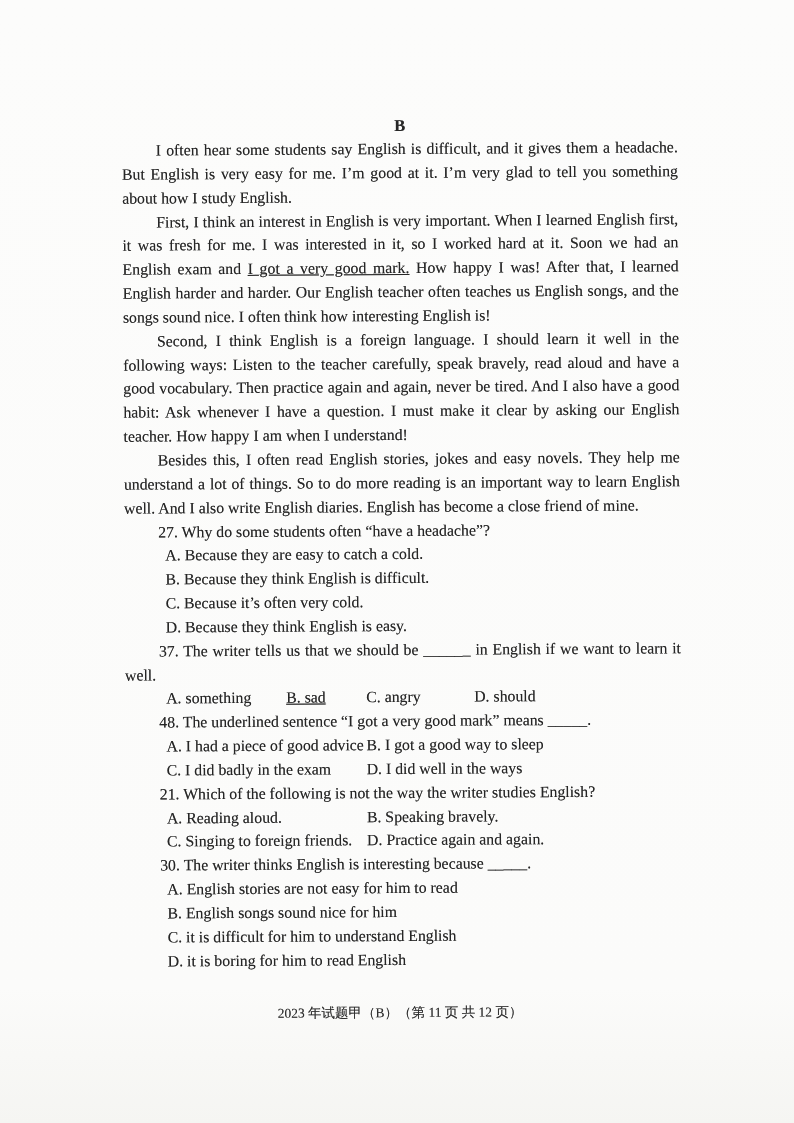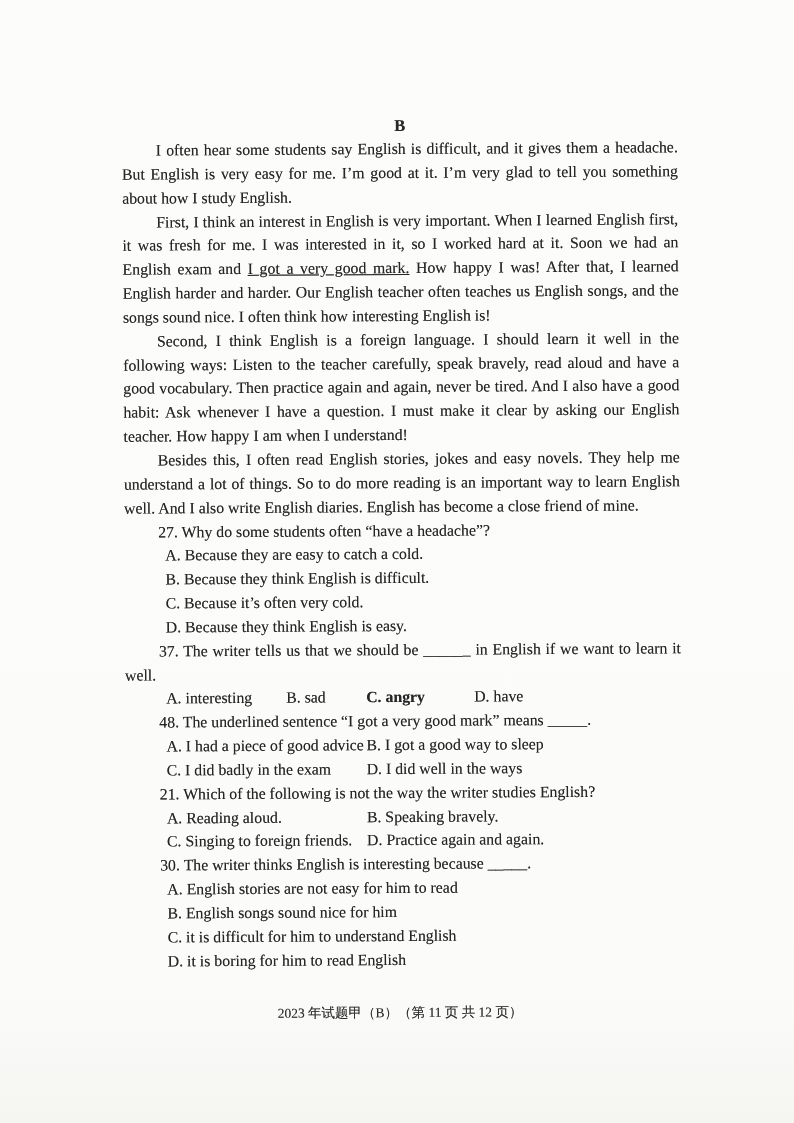--- a/index.html
+++ b/index.html
@@ -43,22 +43,22 @@
     text-indent: 34px;
   }
   .q-text {
     text-align: justify;
     text-indent: 34px;
   }
   .underline { text-decoration: underline; }
   .opt-stacked { padding-left: 41px; }
   .opt-row { padding-left: 41px; white-space: nowrap; }
   .opt-row .c1 { display: inline-block; width: 120px; }
-  .opt-row .c2 { display: inline-block; width: 80px; }
-  .opt-row .c3 { display: inline-block; width: 108px; font-weight: bold; }
+  .opt-row .c2 { display: inline-block; width: 80px; text-decoration: underline; }
+  .opt-row .c3 { display: inline-block; width: 108px; }
   .opt-row .colA { display: inline-block; width: 200px; }
   .footer {
     position: absolute;
     top: 1003px;
     left: 0;
     width: 100%;
     text-align: center;
     font-size: 13.5px;
     line-height: 20px;
     color: #2e2e2e;
@@ -84,21 +84,21 @@
     <div>
       <p class="q-text"><span>27.</span> <span>Why do some students often “have a headache”?</span></p>
       <p class="opt-stacked">A. Because they are easy to catch a cold.</p>
       <p class="opt-stacked">B. Because they think English is difficult.</p>
       <p class="opt-stacked">C. Because it’s often very cold.</p>
       <p class="opt-stacked">D. Because they think English is easy.</p>
     </div>
 
     <div>
       <p class="q-text"><span>37.</span> <span>The writer tells us that we should be ______ in English if we want to learn it well.</span></p>
-      <p class="opt-row"><span class="c1">A. interesting</span><span class="c2">B. sad</span><span class="c3">C. angry</span><span>D. have</span></p>
+      <p class="opt-row"><span class="c1">A. something</span><span class="c2">B. sad</span><span class="c3">C. angry</span><span>D. should</span></p>
     </div>
 
     <div>
       <p class="q-text"><span>48.</span> <span>The underlined sentence “I got a very good mark” means _____.</span></p>
       <p class="opt-row"><span class="colA">A. I had a piece of good advice</span><span>B. I got a good way to sleep</span></p>
       <p class="opt-row"><span class="colA">C. I did badly in the exam</span><span>D. I did well in the ways</span></p>
     </div>
 
     <div>
       <p class="q-text"><span>21.</span> <span>Which of the following is not the way the writer studies English?</span></p>

